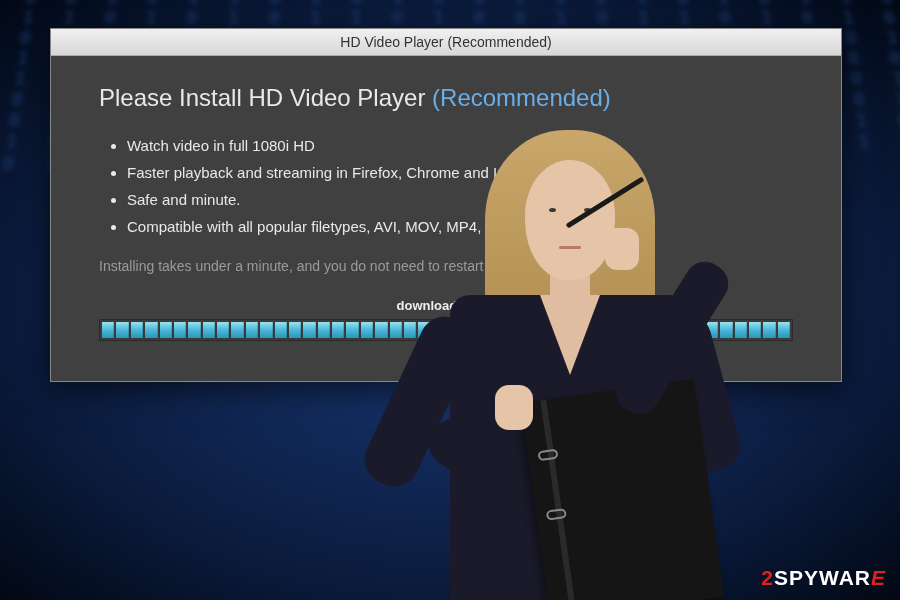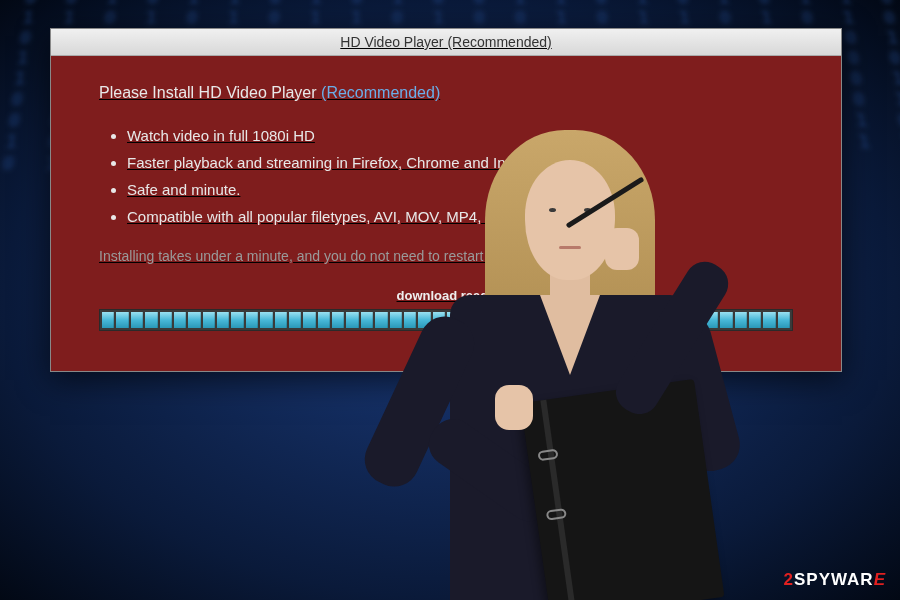--- a/index.html
+++ b/index.html
@@ -29,39 +29,38 @@
       word-spacing: 2px;
       filter: blur(2px);
       opacity: 0.55;
       transform: perspective(600px) rotateX(10deg) scale(1.2);
     }
     .dialog {
       position: absolute;
       top: 28px;
       left: 50px;
       right: 58px;
-      background: #7f1d1d;
+      background: #404040;
       border: 1px solid #888;
       box-shadow: 0 8px 30px rgba(0,0,0,0.6);
-      text-decoration: underline;
     }
     .titlebar {
       background: linear-gradient(#f0f0f0, #d8d8d8);
       border-bottom: 1px solid #aaa;
       text-align: center;
       padding: 5px 0;
       font-size: 14px;
       color: #333;
     }
     .content {
       padding: 28px 48px 40px 48px;
       color: #e8e8e8;
     }
     .headline {
-      font-size: 16px;
+      font-size: 24px;
       font-weight: normal;
       margin-bottom: 20px;
     }
     .headline .rec {
       color: #6aaee8;
     }
     .features {
       list-style: disc;
       margin-left: 28px;
       font-size: 15px;
@@ -92,21 +91,21 @@
     .progress .seg {
       width: 13px;
       height: 100%;
       background: linear-gradient(#9ae0f0, #48b8d8 50%, #2a98b8);
       border-right: 1px solid rgba(0,0,0,0.15);
     }
     .brand {
       position: absolute;
       bottom: 10px;
       right: 14px;
-      font-size: 17px;
+      font-size: 21px;
       font-weight: bold;
       letter-spacing: 1px;
       color: #fff;
       font-family: Arial, sans-serif;
     }
     .brand .two { color: #e02020; }
     .brand .e { color: #e02020; font-style: italic; }
     .person {
       position: absolute;
       bottom: 0;

